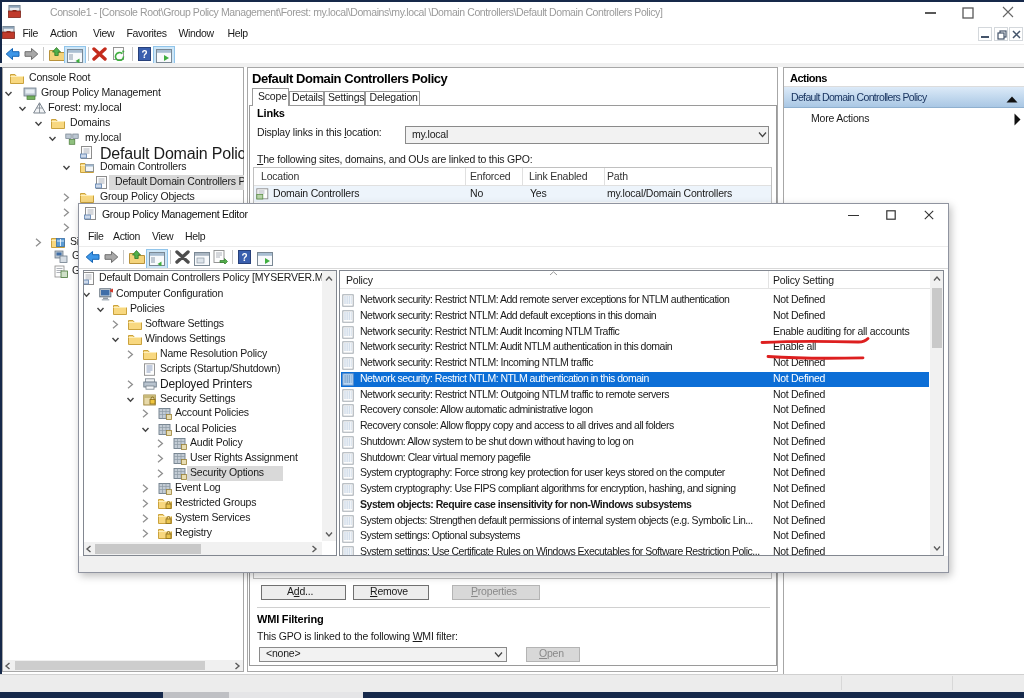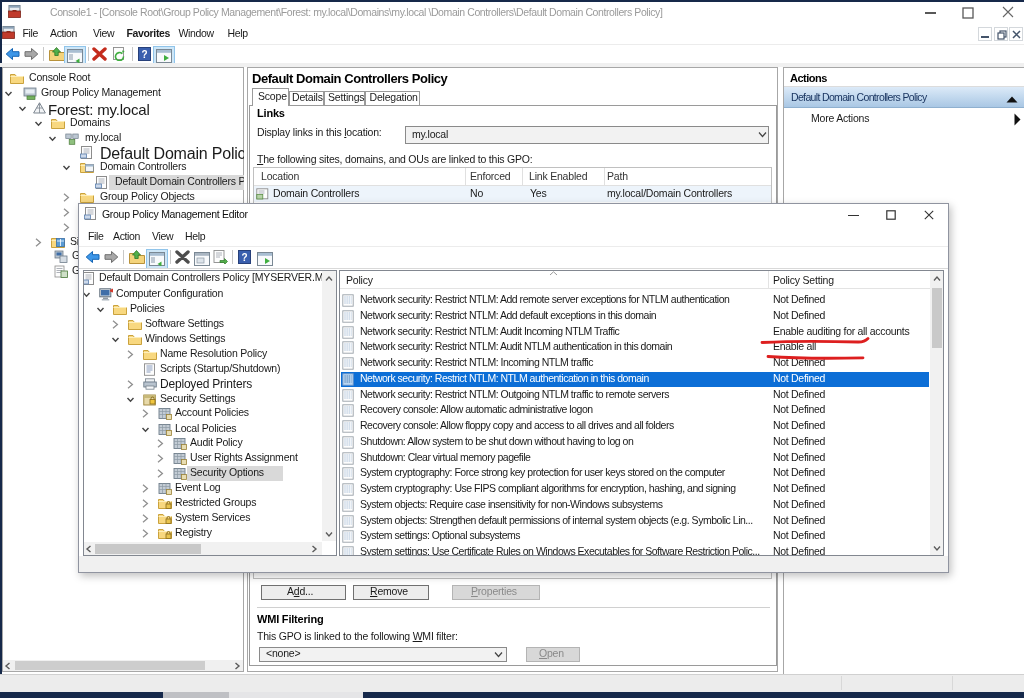--- a/index.html
+++ b/index.html
@@ -28,21 +28,21 @@
   </svg>
 <svg class="ic" style="left:2px;top:26px" width="13" height="13" viewBox="0 0 13 13">
     <rect x="1" y="0.5" width="11" height="7" fill="#e8ecf0" stroke="#5d6a77" stroke-width="0.9"></rect>
 <rect x="1" y="0.5" width="11" height="2.2" fill="#8da3b8"></rect>
 <rect x="0.5" y="6" width="12" height="6.5" fill="#c03a2b" stroke="#7e251a" stroke-width="0.8"></rect>
 <rect x="4.5" y="5" width="4" height="1.5" fill="#8e2619"></rect>
   </svg>
 <div class="t" style="left:22.5px;top:28.0px;font-size:10.5px;color:#1a1a1a;font-weight:normal;letter-spacing:-0.35px;">File</div>
 <div class="t" style="left:50px;top:28.0px;font-size:10.5px;color:#1a1a1a;font-weight:normal;letter-spacing:-0.35px;">Action</div>
 <div class="t" style="left:93px;top:28.0px;font-size:10.5px;color:#1a1a1a;font-weight:normal;letter-spacing:-0.35px;">View</div>
-<div class="t" style="left:126.5px;top:28.0px;font-size:10.5px;color:#1a1a1a;font-weight:bold;letter-spacing:-0.35px;">Favorites</div>
+<div class="t" style="left:126.5px;top:28.0px;font-size:10.5px;color:#1a1a1a;font-weight:normal;letter-spacing:-0.35px;">Favorites</div>
 <div class="t" style="left:178.5px;top:28.0px;font-size:10.5px;color:#1a1a1a;font-weight:normal;letter-spacing:-0.35px;">Window</div>
 <div class="t" style="left:227.5px;top:28.0px;font-size:10.5px;color:#1a1a1a;font-weight:normal;letter-spacing:-0.35px;">Help</div>
 <div class="ab" style="left:978px;top:27px;width:14px;height:14px;background:#fff;border:1px solid #d4d8dc"></div>
 <div class="ab" style="left:994px;top:27px;width:14px;height:14px;background:#fff;border:1px solid #d4d8dc"></div>
 <div class="ab" style="left:1009px;top:27px;width:14px;height:14px;background:#fff;border:1px solid #d4d8dc"></div>
 <div class="ab" style="left:981px;top:36px;width:8px;height:1.6px;background:#44546a"></div>
 <svg class="ic" style="left:996.5px;top:29.5px" width="10" height="10" viewBox="0 0 10 10">
     <rect x="3" y="1" width="6" height="6" fill="#fff" stroke="#44546a" stroke-width="1.2"></rect>
     <rect x="1" y="3" width="6" height="6" fill="#fff" stroke="#44546a" stroke-width="1.2"></rect>
   </svg>
@@ -108,21 +108,21 @@
 <rect x="4" y="9" width="8" height="3.5" fill="#74b25e" stroke="#4a7a3a" stroke-width="0.7"></rect>
     </svg>
 <div class="t" style="left:39px;top:19.5px;font-size:10.5px;color:#1a1a1a;font-weight:normal;letter-spacing:-0.2px;">Group Policy Management</div>
 <svg class="ic" style="left:16px;top:36.5px" width="9" height="9" viewBox="0 0 9 9">
       <path d="M1.5 3 L4.5 6.3 L7.5 3" fill="none" stroke="#454545" stroke-width="1.4"></path>
     </svg>
 <svg class="ic" style="left:31px;top:34.5px" width="13" height="12" viewBox="0 0 13 12">
       <path d="M6.5 0.8 L12.4 11 H0.6 Z" fill="#f2f4f6" stroke="#7d8690" stroke-width="1"></path>
 <path d="M6.5 0.8 L6.5 11 M3.5 6 L9.5 6" stroke="#7d8690" stroke-width="0.8"></path>
     </svg>
-<div class="t" style="left:46px;top:34.5px;font-size:15px;color:#1a1a1a;font-weight:normal;letter-spacing:-0.2px;">Forest: my.local</div>
+<div class="t" style="left:46px;top:34.5px;font-size:11px;color:#1a1a1a;font-weight:normal;letter-spacing:-0.2px;">Forest: my.local</div>
 <svg class="ic" style="left:32px;top:51.5px" width="9" height="9" viewBox="0 0 9 9">
       <path d="M1.5 3 L4.5 6.3 L7.5 3" fill="none" stroke="#454545" stroke-width="1.4"></path>
     </svg>
 <svg class="ic" style="left:49px;top:49.5px" width="14" height="12" viewBox="0 0 14 12">
       <path d="M0.5 2.5 h4.5 l1.5 2 h7 v7 h-13 z" fill="#f8d880" stroke="#caa23d" stroke-width="1"></path>
       <path d="M0.5 4.5 h13" stroke="#fdeebc" stroke-width="1"></path>
     </svg>
 <div class="t" style="left:68px;top:49.5px;font-size:10.5px;color:#1a1a1a;font-weight:normal;letter-spacing:-0.2px;">Domains</div>
 <svg class="ic" style="left:46px;top:66.5px" width="9" height="9" viewBox="0 0 9 9">
       <path d="M1.5 3 L4.5 6.3 L7.5 3" fill="none" stroke="#454545" stroke-width="1.4"></path>
@@ -608,21 +608,21 @@
 <svg class="ic" style="left:2px;top:194.0px" width="12" height="13" viewBox="0 0 12 13">
       <rect x="0.8" y="0.8" width="10.4" height="11.4" fill="#fdfdfd" stroke="#98a0a8" stroke-width="0.9"></rect>
 <path d="M2.5 3 h7 M2.5 5 h7 M2.5 7 h7 M2.5 9 h7" stroke="#84a4c8" stroke-width="1" stroke-dasharray="1 1.1"></path>
     </svg>
 <div class="t" style="left:20px;top:194.0px;font-size:10.5px;color:#1a1a1a;font-weight:normal;letter-spacing:-0.48px;">System cryptography: Use FIPS compliant algorithms for encryption, hashing, and signing</div>
 <div class="t" style="left:433px;top:194.0px;font-size:10.5px;color:#1a1a1a;font-weight:normal;letter-spacing:-0.3px;">Not Defined</div>
 <svg class="ic" style="left:2px;top:209.75px" width="12" height="13" viewBox="0 0 12 13">
       <rect x="0.8" y="0.8" width="10.4" height="11.4" fill="#fdfdfd" stroke="#98a0a8" stroke-width="0.9"></rect>
 <path d="M2.5 3 h7 M2.5 5 h7 M2.5 7 h7 M2.5 9 h7" stroke="#84a4c8" stroke-width="1" stroke-dasharray="1 1.1"></path>
     </svg>
-<div class="t" style="left:20px;top:209.7px;font-size:10.5px;color:#1a1a1a;font-weight:normal;letter-spacing:-0.48px;">System objects: Require case insensitivity for non-Windows subsystems</div>
+<div class="t" style="left:20px;top:209.7px;font-size:10.5px;color:#1a1a1a;font-weight:bold;letter-spacing:-0.48px;">System objects: Require case insensitivity for non-Windows subsystems</div>
 <div class="t" style="left:433px;top:209.7px;font-size:10.5px;color:#1a1a1a;font-weight:normal;letter-spacing:-0.3px;">Not Defined</div>
 <svg class="ic" style="left:2px;top:225.5px" width="12" height="13" viewBox="0 0 12 13">
       <rect x="0.8" y="0.8" width="10.4" height="11.4" fill="#fdfdfd" stroke="#98a0a8" stroke-width="0.9"></rect>
 <path d="M2.5 3 h7 M2.5 5 h7 M2.5 7 h7 M2.5 9 h7" stroke="#84a4c8" stroke-width="1" stroke-dasharray="1 1.1"></path>
     </svg>
 <div class="t" style="left:20px;top:225.5px;font-size:10.5px;color:#1a1a1a;font-weight:normal;letter-spacing:-0.48px;">System objects: Strengthen default permissions of internal system objects (e.g. Symbolic Lin...</div>
 <div class="t" style="left:433px;top:225.5px;font-size:10.5px;color:#1a1a1a;font-weight:normal;letter-spacing:-0.3px;">Not Defined</div>
 <svg class="ic" style="left:2px;top:241.25px" width="12" height="13" viewBox="0 0 12 13">
       <rect x="0.8" y="0.8" width="10.4" height="11.4" fill="#fdfdfd" stroke="#98a0a8" stroke-width="0.9"></rect>
 <path d="M2.5 3 h7 M2.5 5 h7 M2.5 7 h7 M2.5 9 h7" stroke="#84a4c8" stroke-width="1" stroke-dasharray="1 1.1"></path>

